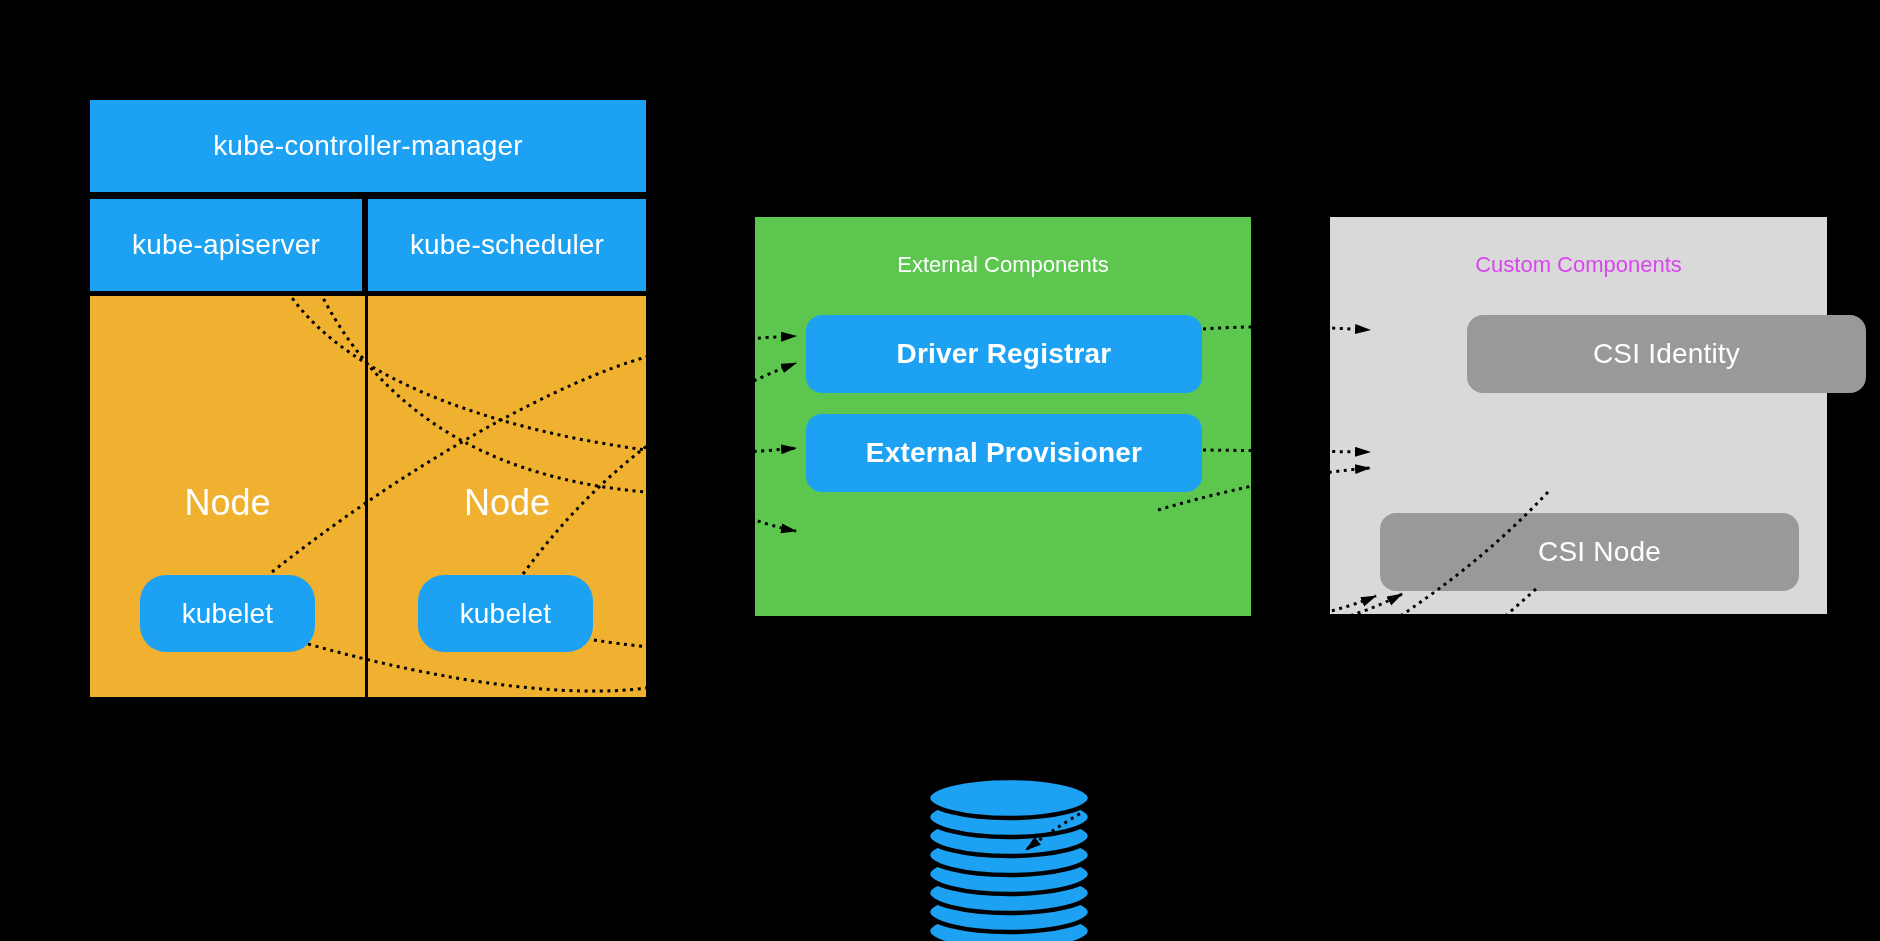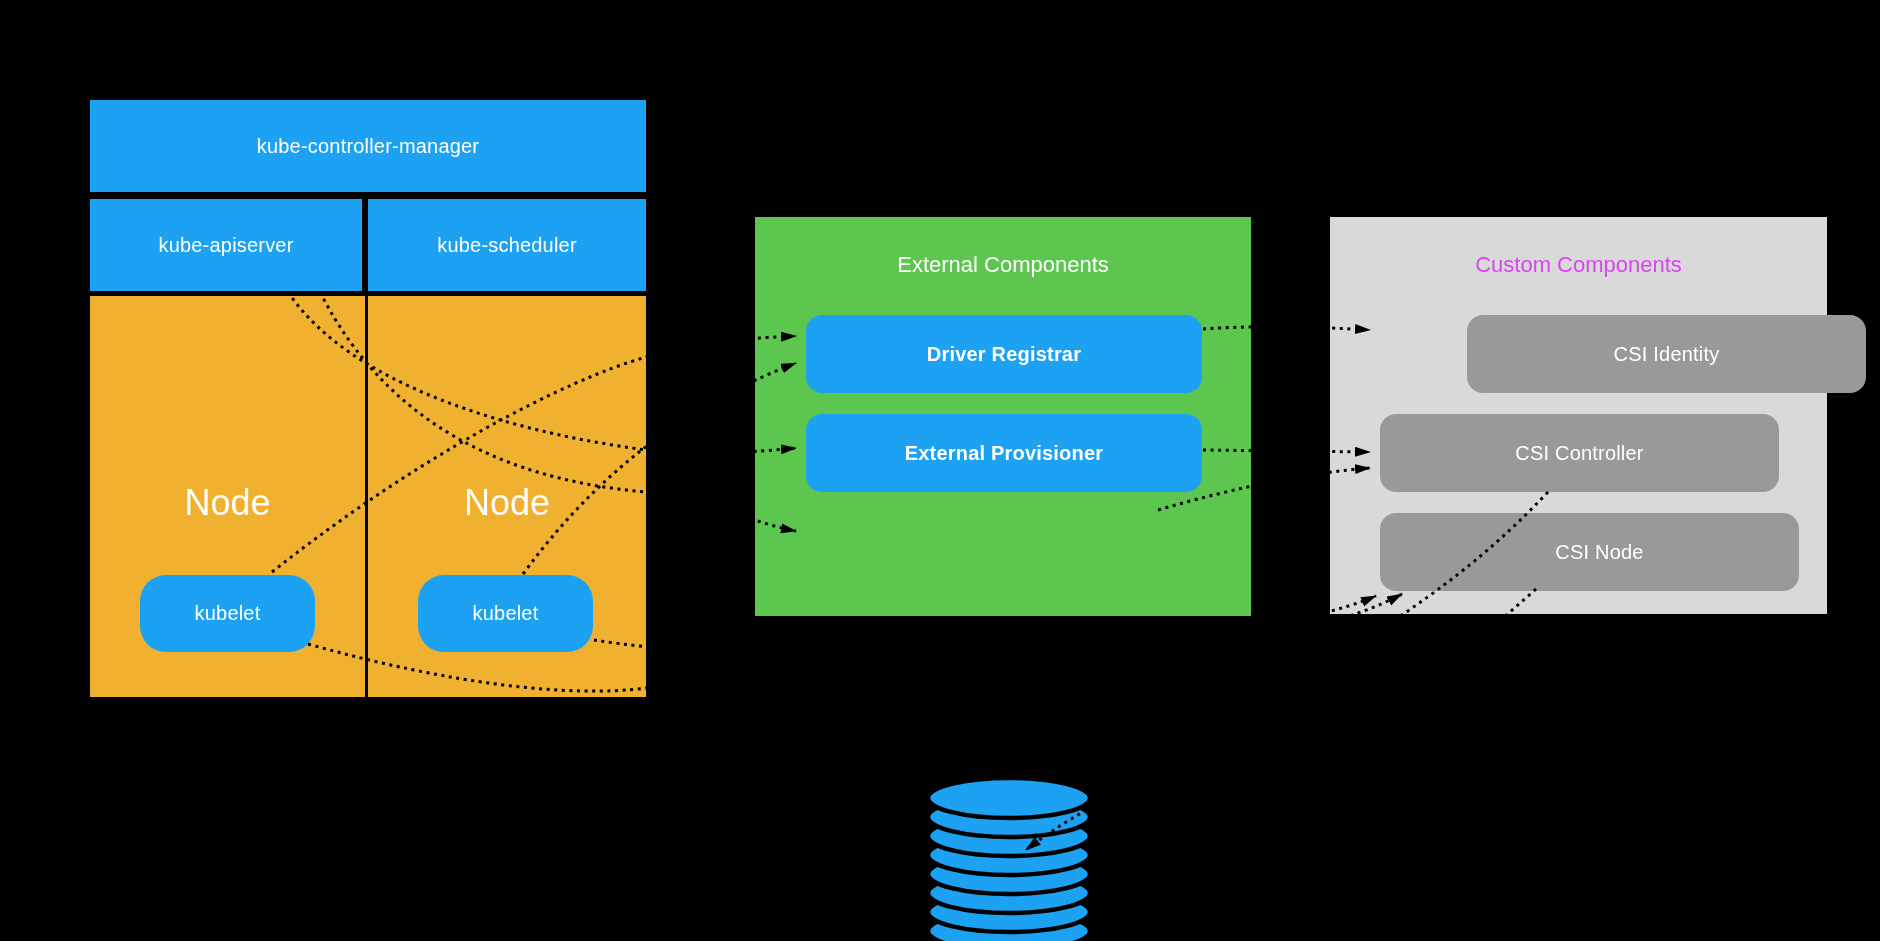--- a/index.html
+++ b/index.html
@@ -2,21 +2,21 @@
 <html><head>
 <meta charset="utf-8">
 <style>
   html,body{margin:0;padding:0;background:#000;}
   body{font-family:"Liberation Sans", sans-serif;}
   .stage{
     position:relative;width:1880px;height:941px;background:#000;overflow:hidden;
   }
   .box{
     position:absolute;display:flex;align-items:center;justify-content:center;
-    color:#fff;font-size:20px;letter-spacing:.2px;
+    color:#fff;font-size:28px;letter-spacing:.2px;
   }
   .blue{background:var(--blue);}
   .rounded{border-radius:16px;font-weight:bold;}
   .kubelet{border-radius:26px;background:var(--blue);}
   .orange-panel{position:absolute;background:var(--orange);}
   .divider{position:absolute;background:#000;}
   .node-label{
     position:absolute;color:#fff;font-size:36px;display:flex;
     align-items:center;justify-content:center;
   }
@@ -55,21 +55,20 @@
   <div class="green-panel" style="left:755px;top:217px;width:496px;height:399px;"></div>
   <div class="panel-title" style="left:755px;top:241px;width:496px;height:48px;">External Components</div>
 
   <div class="box blue rounded" style="left:806px;top:315px;width:396px;height:78px;">Driver Registrar</div>
   <div class="box blue rounded" style="left:806px;top:414px;width:396px;height:78px;">External Provisioner</div>
 
   <div class="gray-panel" style="left:1330px;top:217px;width:497px;height:397px;"></div>
   <div class="panel-title dark" style="left:1330px;top:241px;width:497px;height:48px;">Custom Components</div>
 
   <div class="box gray-box" style="left:1431px;top:315px;width:399px;height:78px;margin-left:36px;">CSI Identity</div>
-  <div class="box gray-box" style="left:1380px;top:414px;width:399px;height:78px;">CSI Controller</div>
   <div class="box gray-box" style="left:1380px;top:513px;width:399px;height:78px;padding-left:20px;">CSI Node</div>
 
   <svg class="overlay" width="1880" height="941" viewBox="0 0 1880 941">
     <defs>
       <marker id="arrow" markerUnits="userSpaceOnUse" markerWidth="18" markerHeight="12" refX="15" refY="5" orient="auto">
         <path d="M0,0 L16,5 L0,10 Z" fill="#000"></path>
       </marker>
     </defs>
 
     <g>

